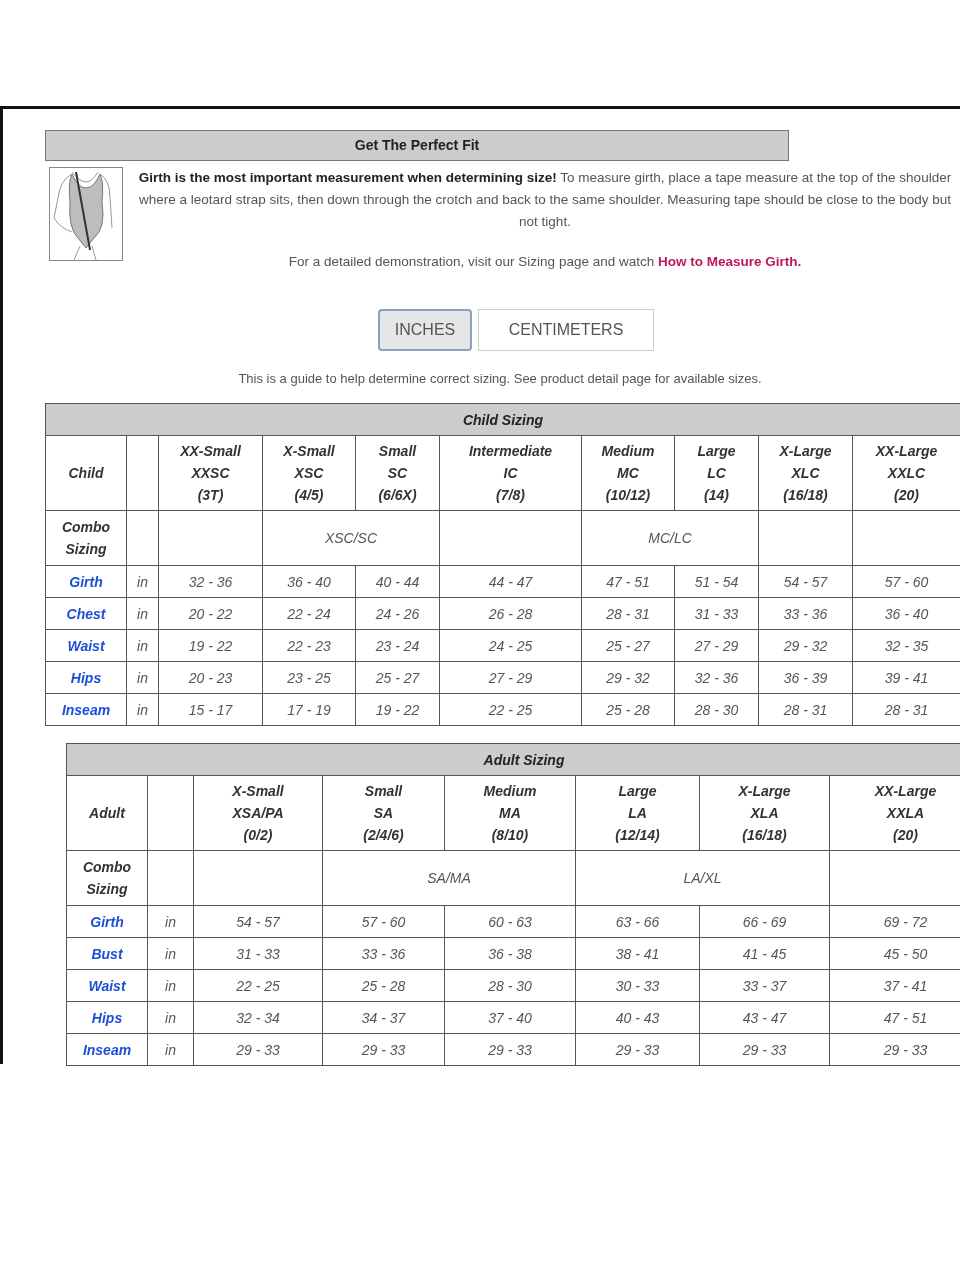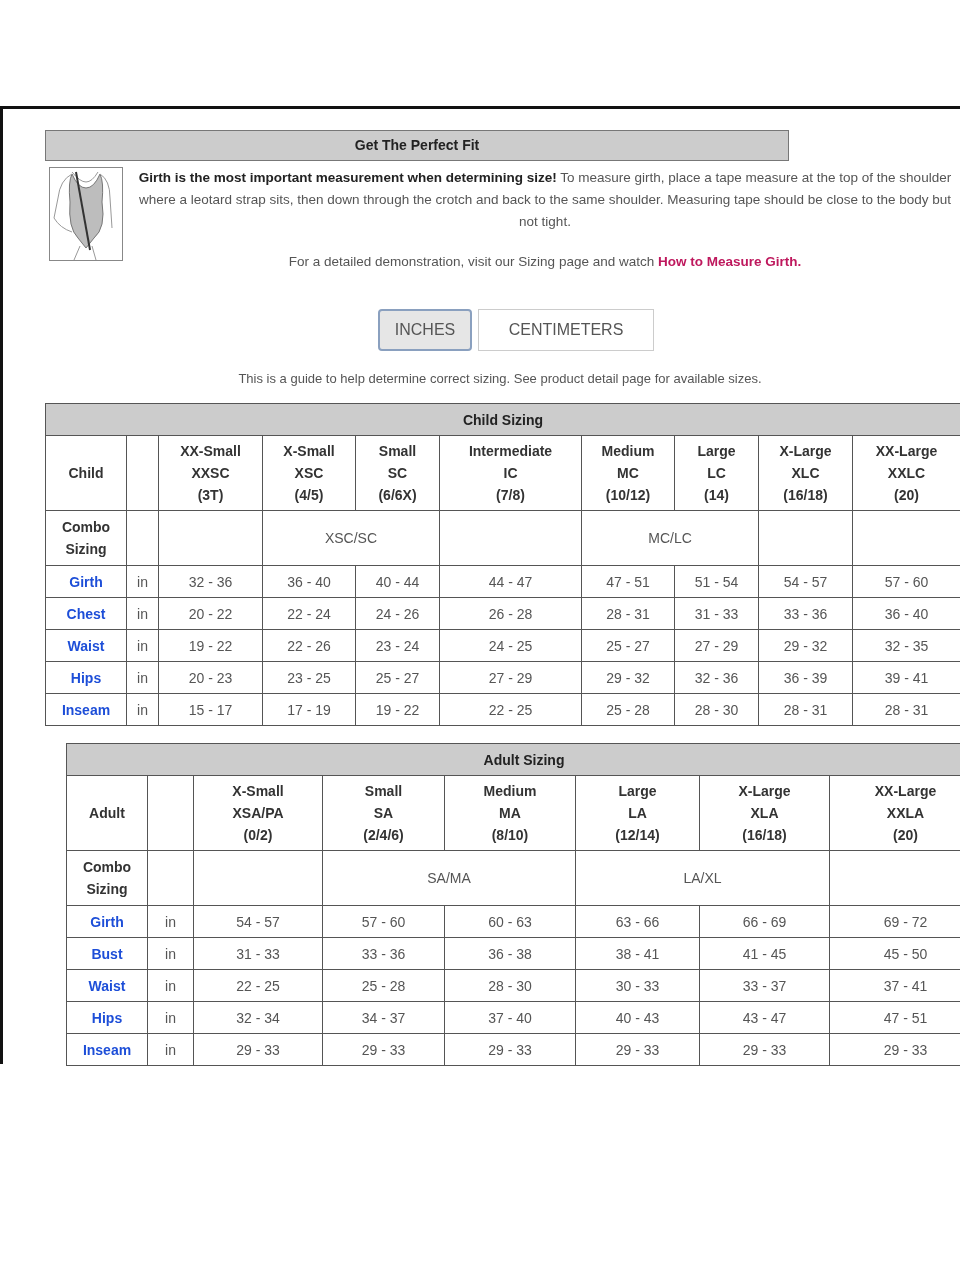--- a/index.html
+++ b/index.html
@@ -17,21 +17,21 @@
   .intro b { color: #222; }
   .demo { position: absolute; left: 130px; top: 254px; width: 830px; text-align: center;
           font-size: 13.5px; color: #555; }
   .demo b { color: #be185d; }
   .units { position: absolute; top: 309px; height: 42px; box-sizing: border-box; font-size: 16px;
            color: #555; display: flex; align-items: center; justify-content: center; cursor: pointer; }
   .units.inches { left: 378px; width: 94px; background: #e6e6e6; border: 2px solid #8aa0bf; border-radius: 4px; }
   .units.cm { left: 478px; width: 176px; background: #fff; border: 1px solid #ccc; }
   .guide { position: absolute; left: 0; top: 371px; width: 1000px; text-align: center;
            font-size: 13px; color: #555; }
-  table.sz { position: absolute; border-collapse: collapse; table-layout: fixed; font-size: 14px; }
+  table.sz { position: absolute; border-collapse: collapse; table-layout: fixed; font-size: 14px; font-style: italic; }
   table.sz td, table.sz th { border: 1px solid #555; text-align: center; padding: 0; color: #555; font-weight: normal; }
   table.sz th.title { background: #cccccc; color: #222; font-weight: bold; font-size: 14px; height: 31px; }
   table.sz .hdr { font-weight: bold; color: #333; line-height: 22px; }
   table.sz .rowlabel { font-weight: bold; color: #1d4ed8; text-align: center; }
   table.sz .combo-label { font-weight: bold; color: #333; line-height: 22px; text-align: center; }
   #child { left: 45px; top: 403px; width: 915px; }
   #adult { left: 45px; top: 743px; width: 915px; margin-left: 21px; }
   .datarow td { height: 31px; }
 </style>
 </head>
@@ -127,21 +127,21 @@
         <td>26 - 28</td>
         <td>28 - 31</td>
         <td>31 - 33</td>
         <td>33 - 36</td>
         <td>36 - 40</td>
       </tr>
       <tr class="datarow">
         <td class="rowlabel">Waist</td>
         <td>in</td>
         <td>19 - 22</td>
-        <td>22 - 26</td>
+        <td>22 - 23</td>
         <td>23 - 24</td>
         <td>24 - 25</td>
         <td>25 - 27</td>
         <td>27 - 29</td>
         <td>29 - 32</td>
         <td>32 - 35</td>
       </tr>
       <tr class="datarow">
         <td class="rowlabel">Hips</td>
         <td>in</td>

